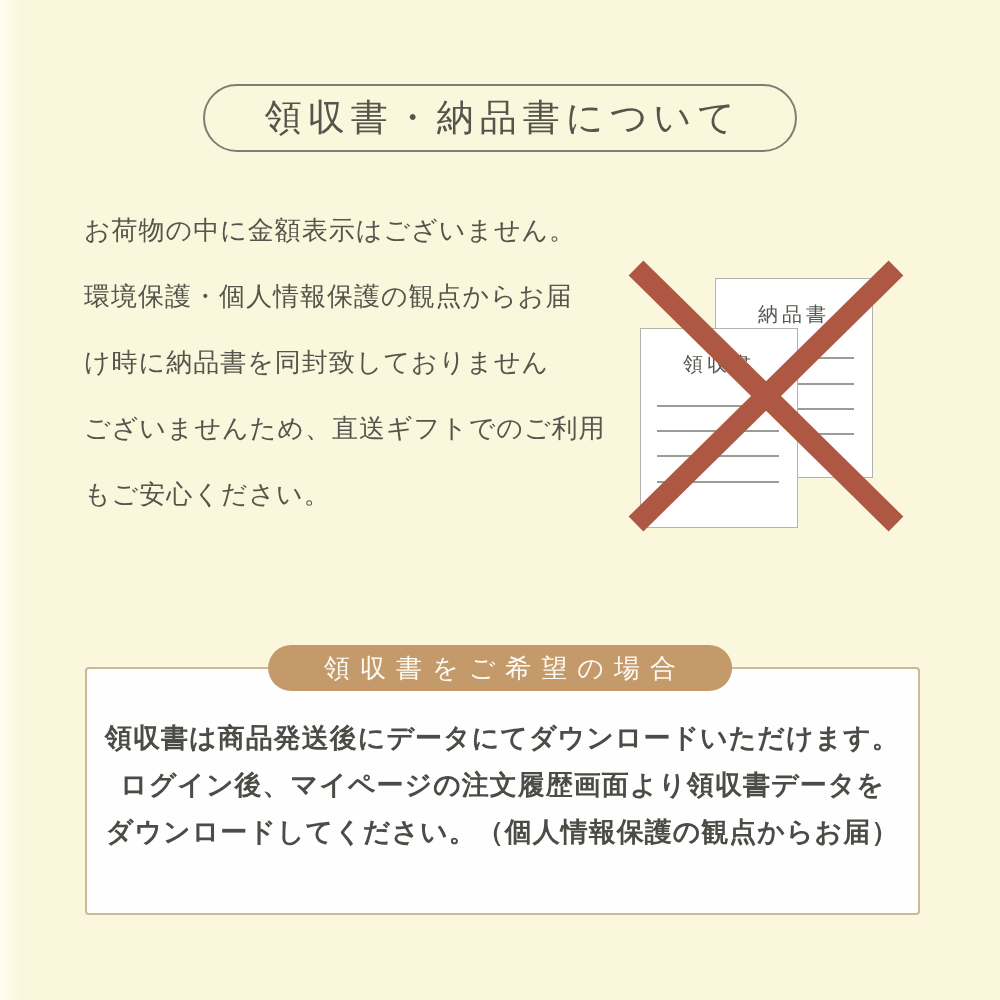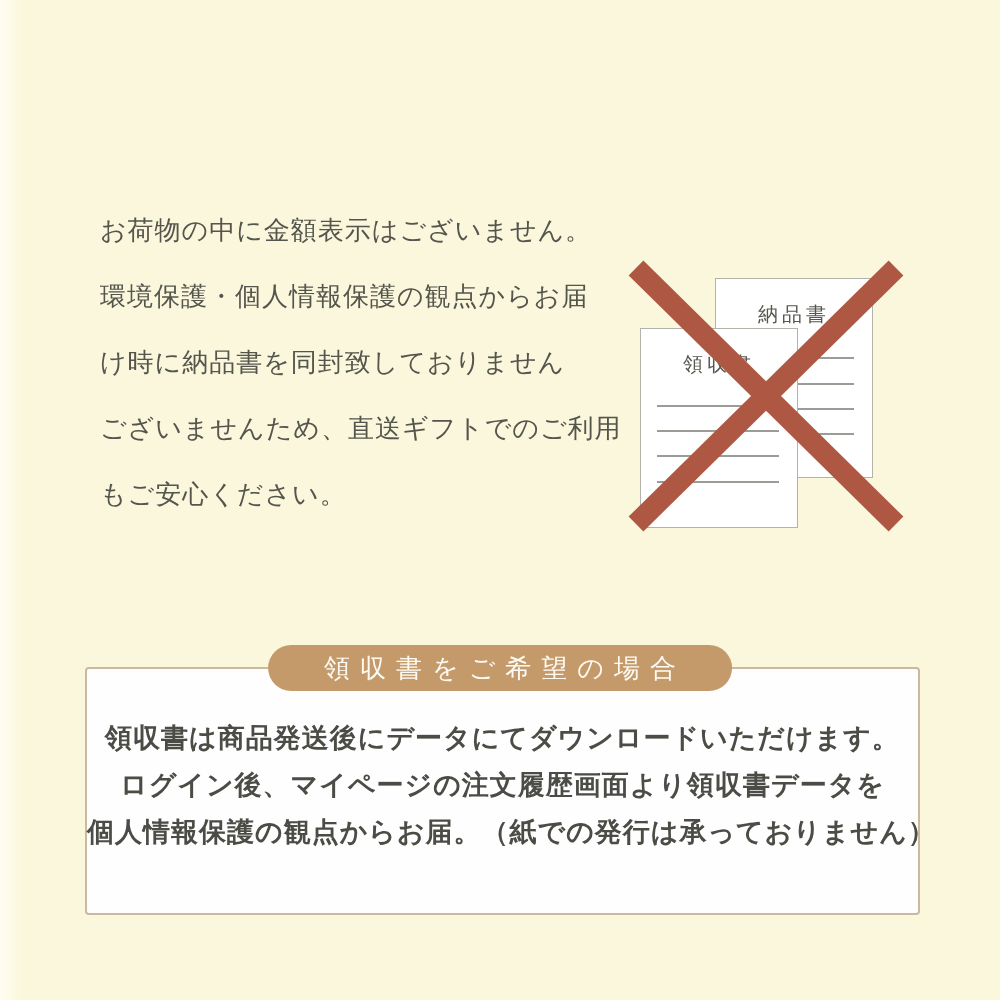--- a/index.html
+++ b/index.html
@@ -33,21 +33,21 @@
     font-size: 37px;
     color: #54554c;
     letter-spacing: 6px;
     white-space: nowrap;
     padding-left: 6px;
   }
 
   
   .intro {
     position: absolute;
-    left: 100px;
+    left: 84px;
     top: 198px;
     width: 510px;
   }
   .intro .line {
     font-size: 26px;
     color: #54554c;
     letter-spacing: 1px;
     height: 66px;
     line-height: 66px;
     white-space: nowrap;
@@ -157,20 +157,23 @@
     height: 47px;
     line-height: 47px;
     white-space: nowrap;
   }
 </style>
 </head>
 <body>
 
 <div class="canvas">
 
+  <div class="title-pill">
+    <span class="title-text">領収書・納品書について</span>
+  </div>
 
   <div class="intro">
     <div class="line">お荷物の中に金額表示はございません。</div>
     <div class="line">環境保護・個人情報保護の観点からお届</div>
     <div class="line">け時に納品書を同封致しておりません</div>
     <div class="line">ございませんため、直送ギフトでのご利用</div>
     <div class="line">もご安心ください。</div>
   </div>
 
   <div class="illustration">
@@ -194,21 +197,21 @@
     <svg class="cross-svg" viewBox="0 0 276 276">
       <line x1="8" y1="10" x2="268" y2="266" stroke-width="21" stroke="#AE5844"></line>
       <line x1="268" y1="10" x2="8" y2="266" stroke-width="21" stroke="#AE5844"></line>
     </svg>
   </div>
 
   <div class="receipt-box">
     <div class="receipt-box-text">
       <div class="line">領収書は商品発送後にデータにてダウンロードいただけます。</div>
       <div class="line">ログイン後、マイページの注文履歴画面より領収書データを</div>
-      <div class="line">個人情報保護の観点からお届。（紙での発行は承っておりません）</div>
+      <div class="line">ダウンロードしてください。（個人情報保護の観点からお届）</div>
     </div>
   </div>
 
   <div class="receipt-tab">
     <span class="tab-text">領収書をご希望の場合</span>
   </div>
 
 </div>
 
 </body></html>

